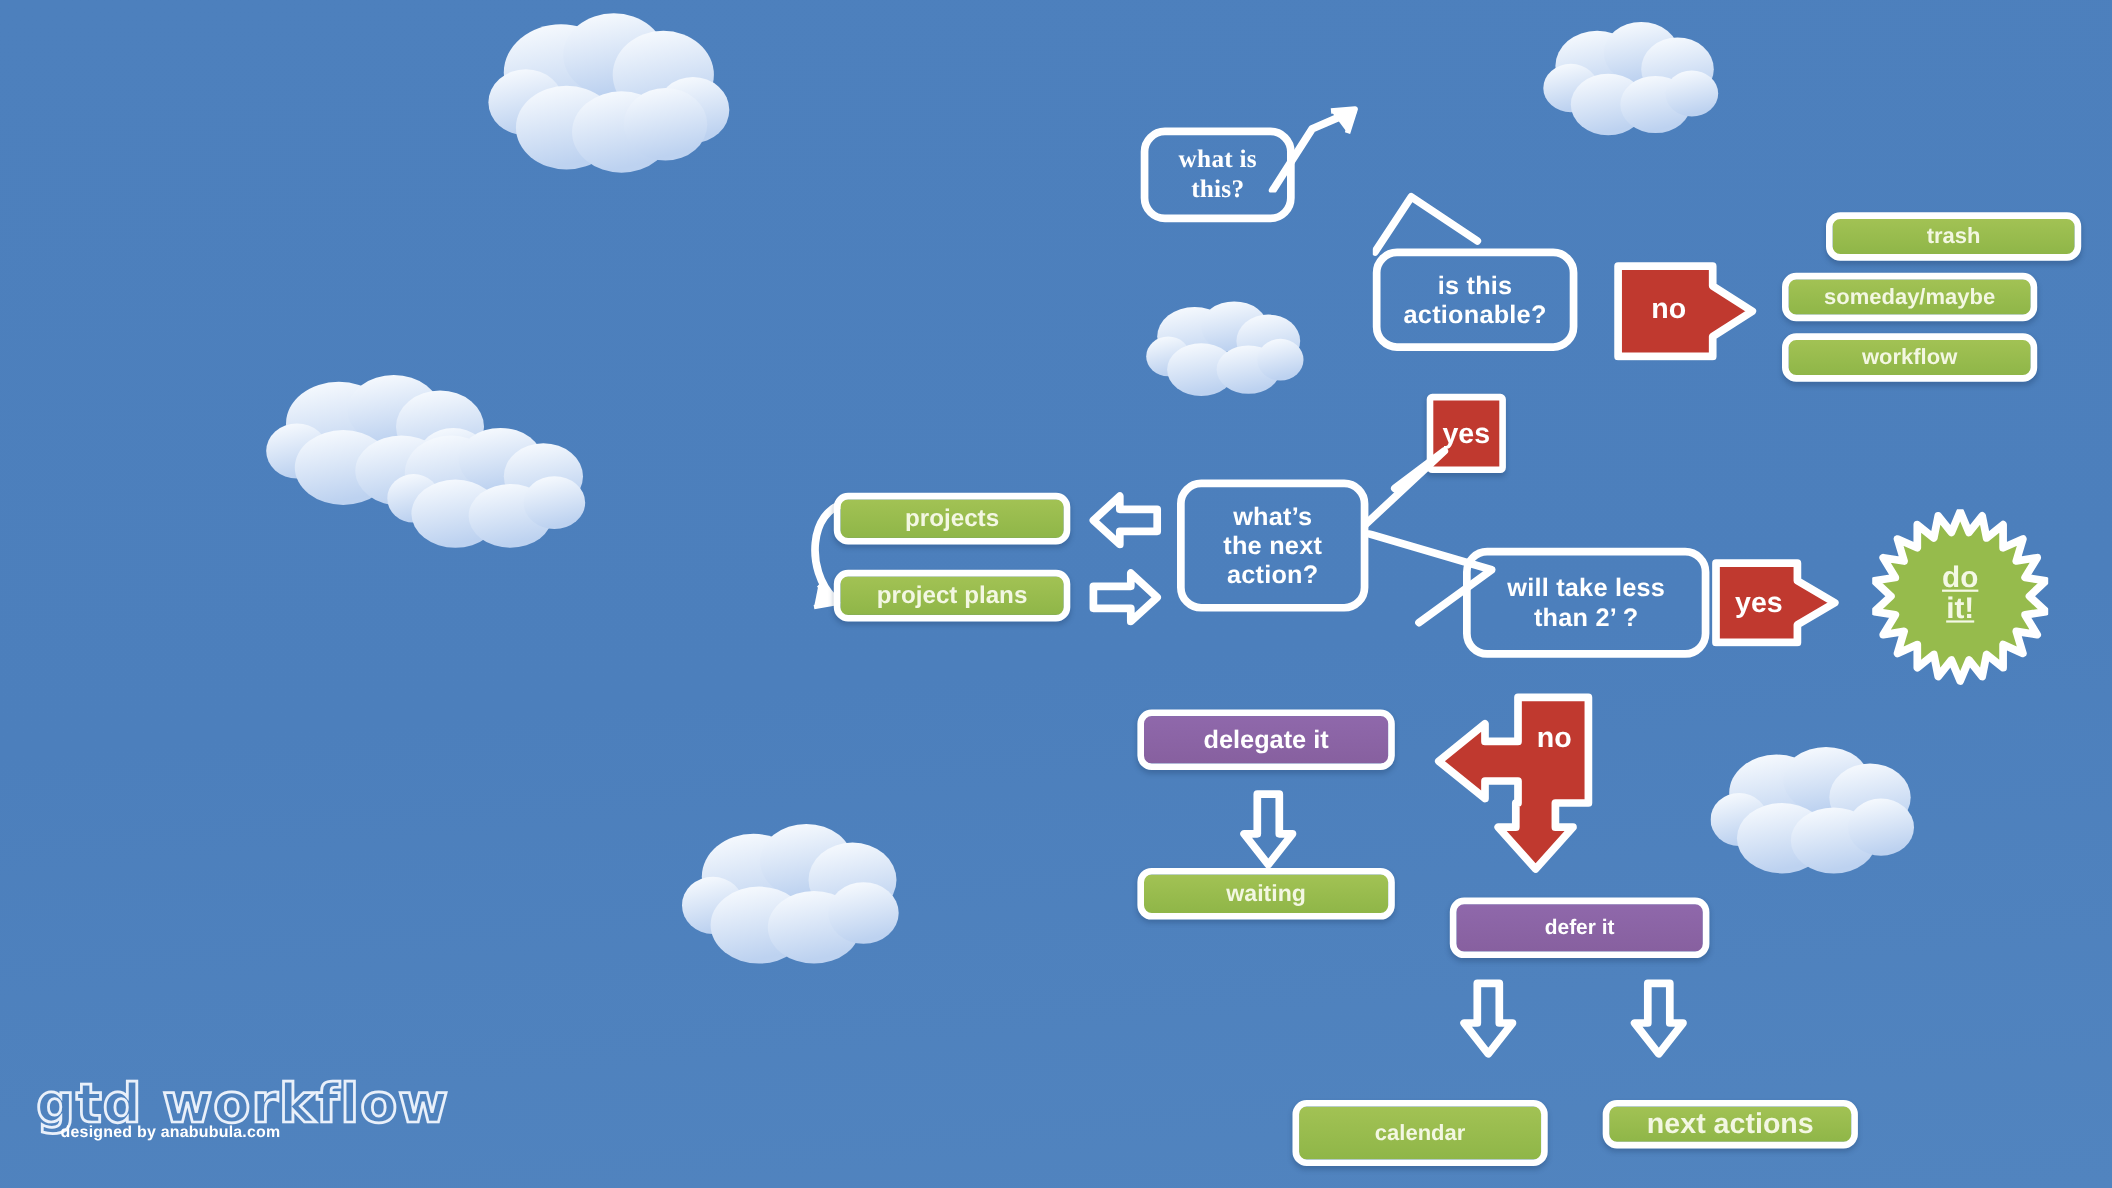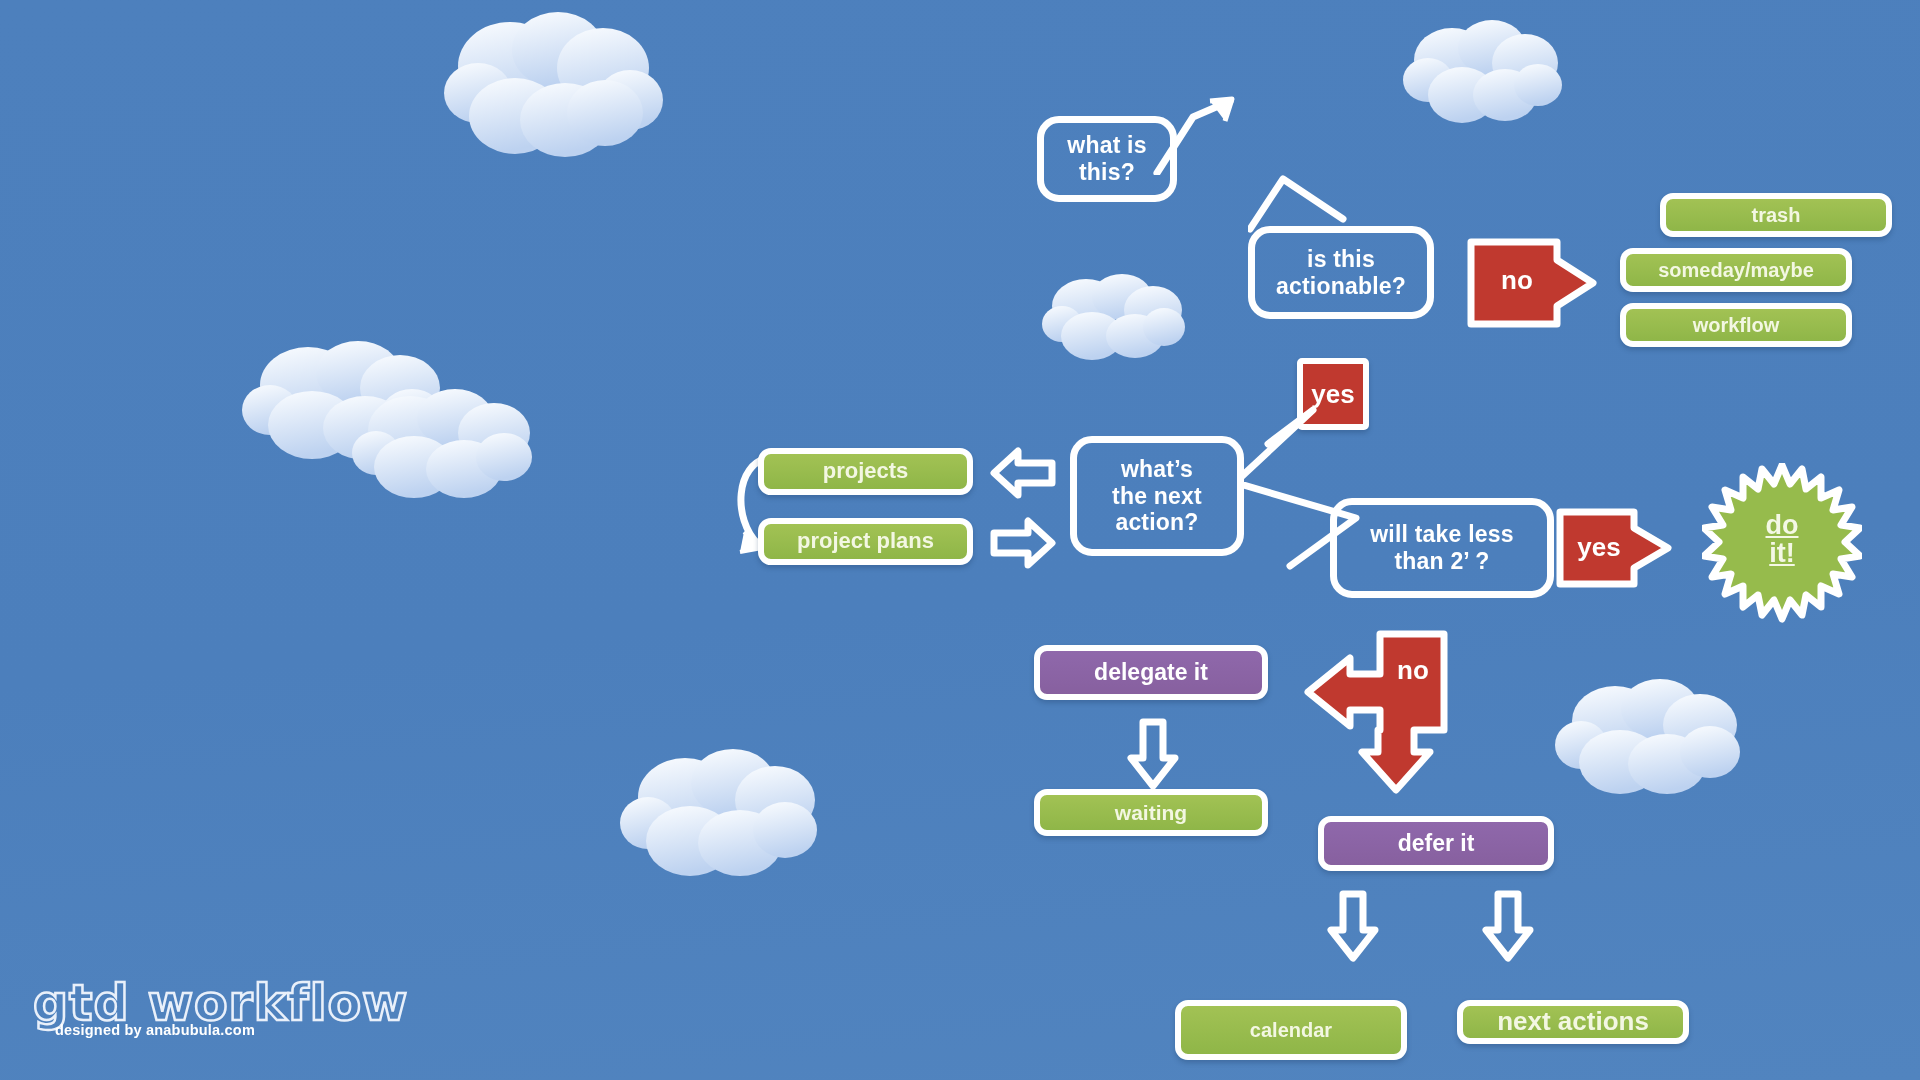--- a/index.html
+++ b/index.html
@@ -245,21 +245,21 @@
     </svg>
   </div>
 
 
   <div class="tail" style="left:1135px; top:95px; width:110px; height:80px;">
     <svg width="110" height="80" viewBox="0 0 110 80">
       <path d="M22 78 L58 22 L95 6" fill="none" stroke="#ffffff" stroke-width="7" stroke-linejoin="round" stroke-linecap="round"></path>
       <path d="M75 6 L97 4 L90 26" fill="#ffffff" stroke="#ffffff" stroke-width="5" stroke-linejoin="round"></path>
     </svg>
   </div>
-  <div class="bubble" style="left:1037px; top:116px; width:140px; height:86px; font-size:23px;">
+  <div class="bubble" style="left:1037px; top:116px; width:140px; height:86px; font-size:23px;font-family:Liberation Serif, serif;">
     <span>
       <span>what is</span><br>
       <span>this?</span>
     </span>
   </div>
 
   <div class="tail" style="left:1248px; top:167px; width:110px; height:70px;">
     <svg width="110" height="70" viewBox="0 0 110 70">
       <path d="M2 62 L35 12 L95 52" fill="none" stroke="#ffffff" stroke-width="7" stroke-linejoin="round" stroke-linecap="round"></path>
     </svg>
@@ -377,21 +377,21 @@
   <div class="arrow" style="left:1125px; top:718px; width:56px; height:72px;">
     <svg width="56" height="72" viewBox="0 0 56 72">
       <path d="M18 4 L38 4 L38 40 L50 40 L28 68 L6 40 L18 40 Z" fill="none" stroke="#ffffff" stroke-width="7" stroke-linejoin="round"></path>
     </svg>
   </div>
 
   <div class="node green" style="left:1034px; top:789px; width:234px; height:47px; font-size:21px;">
     <span>waiting</span>
   </div>
 
-  <div class="node purple" style="left:1318px; top:816px; width:236px; height:55px; font-size:23px;">
+  <div class="node purple" style="left:1318px; top:816px; width:236px; height:55px; font-size:19px;">
     <span>defer it</span>
   </div>
 
   <div class="arrow" style="left:1325px; top:890px; width:56px; height:72px;">
     <svg width="56" height="72" viewBox="0 0 56 72">
       <path d="M18 4 L38 4 L38 40 L50 40 L28 68 L6 40 L18 40 Z" fill="none" stroke="#ffffff" stroke-width="7" stroke-linejoin="round"></path>
     </svg>
   </div>
   <div class="arrow" style="left:1480px; top:890px; width:56px; height:72px;">
     <svg width="56" height="72" viewBox="0 0 56 72">

